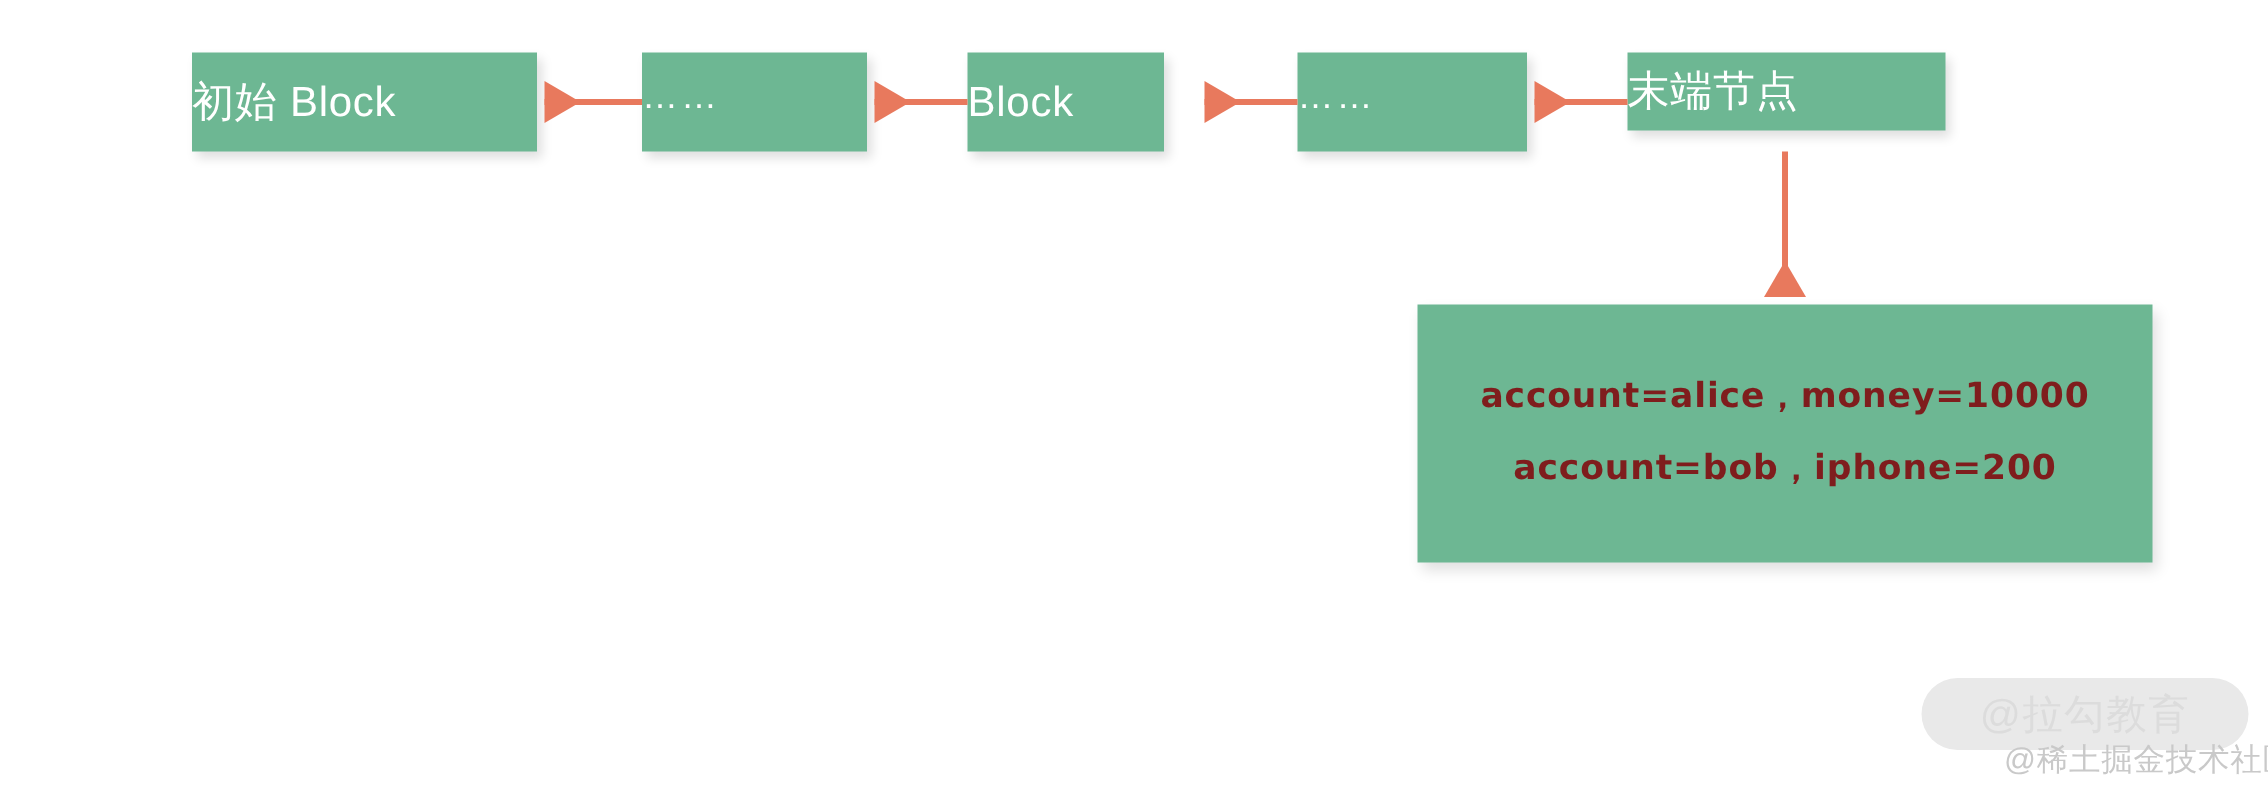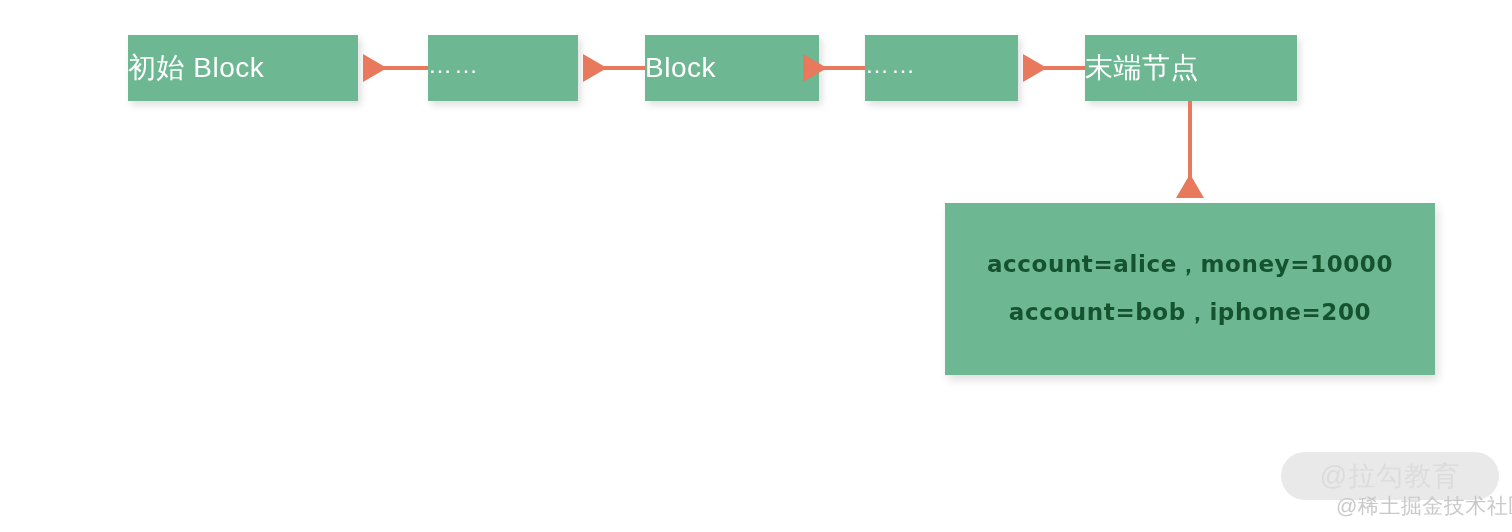--- a/index.html
+++ b/index.html
@@ -44,42 +44,42 @@
   }
   .node.ellipsis .node-label {
     font-size: 24px;
     letter-spacing: 2px;
     position: relative;
     top: -3px;
   }
 
   #node-genesis   { left: 128px; top: 35px;  width: 230px; height: 66px; }
   #node-dots-1    { left: 428px; top: 35px;  width: 150px; height: 66px; }
-  #node-block     { left: 645px; top: 35px;  width: 174px; height: 66px; }
+  #node-block     { left: 645px; top: 35px;  width: 131px; height: 66px; }
   #node-dots-2    { left: 865px; top: 35px;  width: 153px; height: 66px; }
-  #node-terminal  { left: 1085px; top: 35px; width: 212px; height: 66px; }
+  #node-terminal  { left: 1085px; top: 35px; width: 212px; height: 52px; }
 
   
   #data-block {
     position: absolute;
     left: 945px;
     top: 203px;
     width: 490px;
     height: 172px;
     background: #6db793;
     box-shadow: 3px 5px 9px rgba(0, 0, 0, 0.13);
     display: flex;
     flex-direction: column;
     align-items: center;
     justify-content: center;
     box-sizing: border-box;
     padding: 6px 0 8px 0;
   }
   #data-block .data-line {
-    color: #14532d;
+    color: #7f1d1d;
     font-family: "DejaVu Sans", "Liberation Sans", sans-serif;
     font-weight: bold;
     font-size: 23px;
     line-height: 48px;
     letter-spacing: 0.6px;
     white-space: nowrap;
     text-align: left;
   }
   #data-block .data-line.last {
     letter-spacing: 1px;

